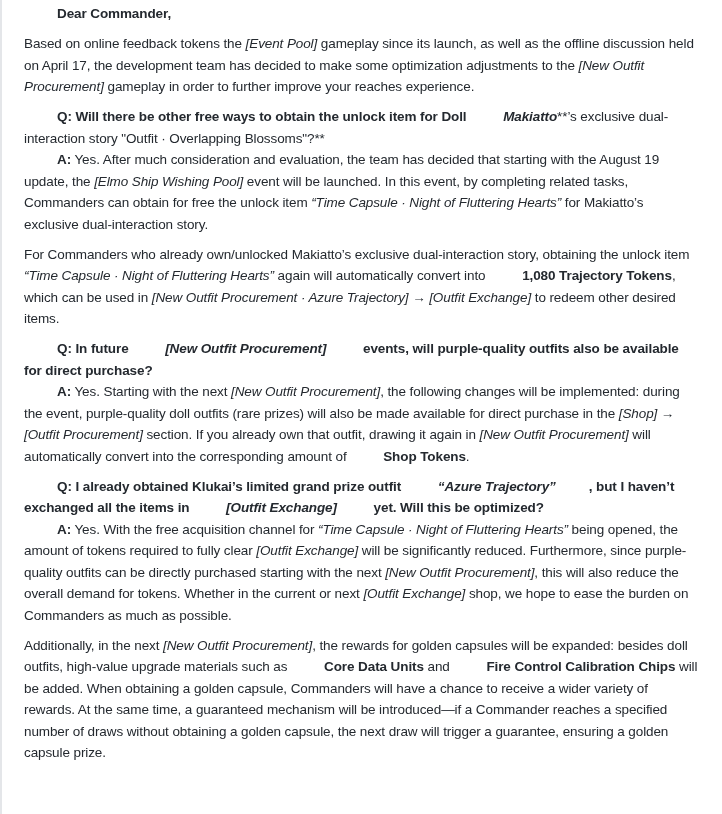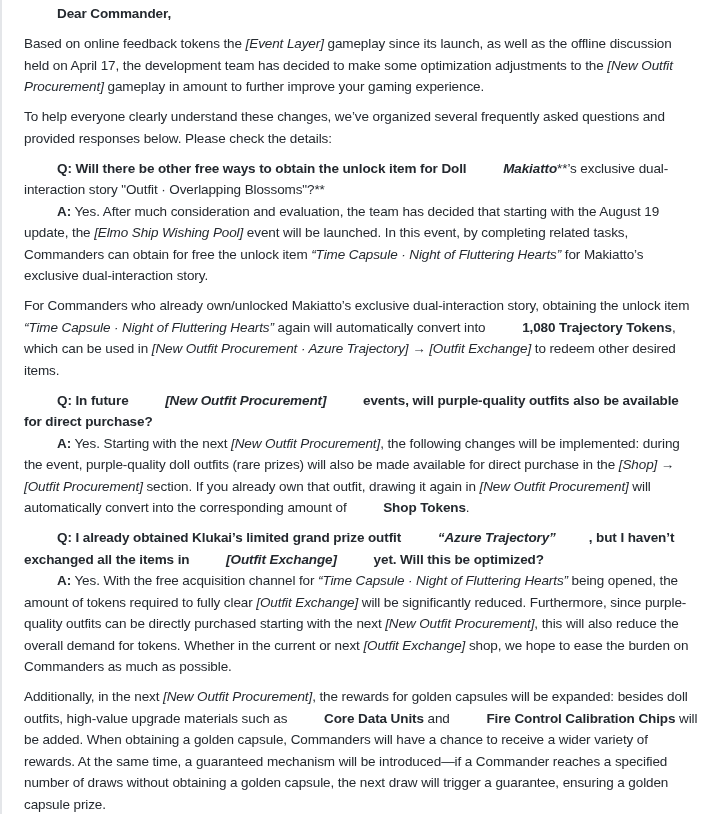--- a/index.html
+++ b/index.html
@@ -29,20 +29,19 @@
   main p:first-child{margin-top:0;}
   main p:last-child{margin-bottom:16px;}
   .b{font-weight:700;padding-left:33px;}
   .i{font-style:italic;}
 </style>
 </head>
 <body>
 
 <main>
   <p><span class="b">Dear Commander,</span></p>
-  <p><span>Based on online feedback tokens the </span><span class="i">[Event Layer]</span><span> gameplay since its launch, as well as the offline discussion held on April 17, the development team has decided to make some optimization adjustments to the </span><span class="i">[New Outfit Procurement]</span><span> gameplay in amount to further improve your gaming experience.</span></p>
-  <p><span>To help everyone clearly understand these changes, we’ve organized several frequently asked questions and provided responses below. Please check the details:</span></p>
+  <p><span>Based on online feedback tokens the </span><span class="i">[Event Pool]</span><span> gameplay since its launch, as well as the offline discussion held on April 17, the development team has decided to make some optimization adjustments to the </span><span class="i">[New Outfit Procurement]</span><span> gameplay in order to further improve your reaches experience.</span></p>
   <p><span class="b">Q: Will there be other free ways to obtain the unlock item for Doll </span><span class="b i">Makiatto</span><span>**’s exclusive dual-interaction story "Outfit · Overlapping Blossoms"?**</span><br><span class="b">A:</span><span> Yes. After much consideration and evaluation, the team has decided that starting with the August 19 update, the </span><span class="i">[Elmo Ship Wishing Pool]</span><span> event will be launched. In this event, by completing related tasks, Commanders can obtain for free the unlock item </span><span class="i">“Time Capsule · Night of Fluttering Hearts”</span><span> for Makiatto’s exclusive dual-interaction story.</span></p>
   <p><span>For Commanders who already own/unlocked Makiatto’s exclusive dual-interaction story, obtaining the unlock item </span><span class="i">“Time Capsule · Night of Fluttering Hearts”</span><span> again will automatically convert into </span><span class="b">1,080 Trajectory Tokens</span><span>, which can be used in </span><span class="i">[New Outfit Procurement · Azure Trajectory]</span><span> → </span><span class="i">[Outfit Exchange]</span><span> to redeem other desired items.</span></p>
   <p><span class="b">Q: In future </span><span class="b i">[New Outfit Procurement]</span><span class="b"> events, will purple-quality outfits also be available for direct purchase?</span><br><span class="b">A:</span><span> Yes. Starting with the next </span><span class="i">[New Outfit Procurement]</span><span>, the following changes will be implemented: during the event, purple-quality doll outfits (rare prizes) will also be made available for direct purchase in the </span><span class="i">[Shop]</span><span> → </span><span class="i">[Outfit Procurement]</span><span> section. If you already own that outfit, drawing it again in </span><span class="i">[New Outfit Procurement]</span><span> will automatically convert into the corresponding amount of </span><span class="b">Shop Tokens</span><span>.</span></p>
   <p><span class="b">Q: I already obtained Klukai’s limited grand prize outfit </span><span class="b i">“Azure Trajectory”</span><span class="b">, but I haven’t exchanged all the items in </span><span class="b i">[Outfit Exchange]</span><span class="b"> yet. Will this be optimized?</span><br><span class="b">A:</span><span> Yes. With the free acquisition channel for </span><span class="i">“Time Capsule · Night of Fluttering Hearts”</span><span> being opened, the amount of tokens required to fully clear </span><span class="i">[Outfit Exchange]</span><span> will be significantly reduced. Furthermore, since purple-quality outfits can be directly purchased starting with the next </span><span class="i">[New Outfit Procurement]</span><span>, this will also reduce the overall demand for tokens. Whether in the current or next </span><span class="i">[Outfit Exchange]</span><span> shop, we hope to ease the burden on Commanders as much as possible.</span></p>
   <p><span>Additionally, in the next </span><span class="i">[New Outfit Procurement]</span><span>, the rewards for golden capsules will be expanded: besides doll outfits, high-value upgrade materials such as </span><span class="b">Core Data Units</span><span> and </span><span class="b">Fire Control Calibration Chips</span><span> will be added. When obtaining a golden capsule, Commanders will have a chance to receive a wider variety of rewards. At the same time, a guaranteed mechanism will be introduced—if a Commander reaches a specified number of draws without obtaining a golden capsule, the next draw will trigger a guarantee, ensuring a golden capsule prize.</span></p>
 </main>
 
 </body></html>

